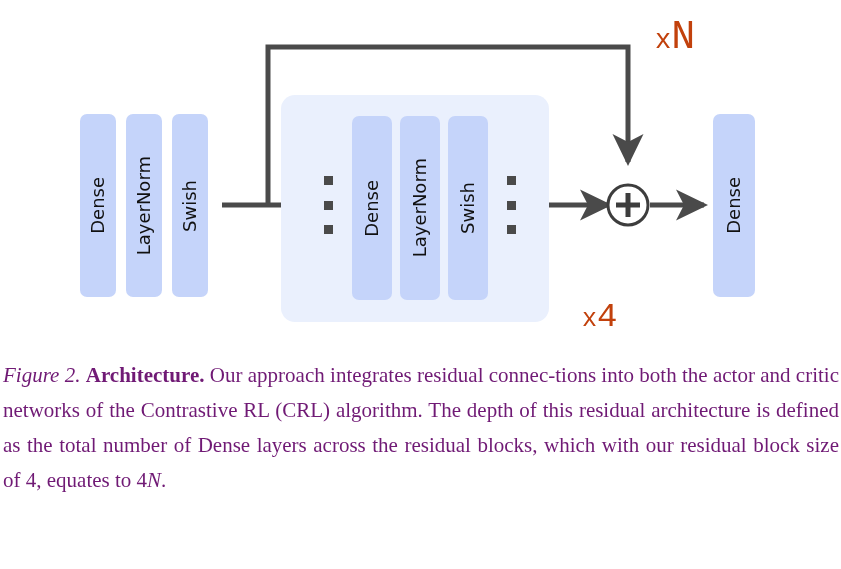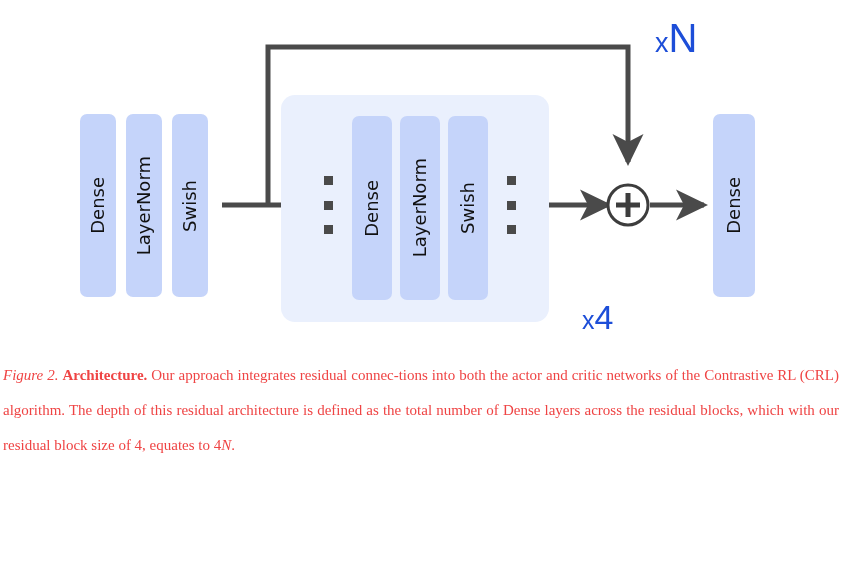--- a/index.html
+++ b/index.html
@@ -68,22 +68,22 @@
   .dots span {
     display: block;
     width: 9px;
     height: 9px;
     background: #4a4a4a;
   }
 
   
   .mult-label {
     position: absolute;
-    color: #1d4ed8;
-    font-family: Liberation Sans, sans-serif;
+    color: #c2410c;
+    font-family: Liberation Mono, monospace;
     white-space: nowrap;
     line-height: 1;
   }
   .mult-label .mx {
     font-size: 27px;
     vertical-align: baseline;
   }
   .mult-label .mn {
     font-size: 40px;
     vertical-align: baseline;
@@ -91,23 +91,23 @@
   #label-x4 .mx { font-size: 25px; }
   #label-x4 .mn { font-size: 34px; }
 
   
   #caption {
     position: absolute;
     left: 3px;
     top: 358px;
     width: 836px;
     font-family: "Liberation Serif", "DejaVu Serif", serif;
-    font-size: 15px;
+    font-size: 21px;
     line-height: 35px;
-    color: #ef4444;
+    color: #701a75;
     text-align: justify;
     text-justify: inter-word;
     hyphens: manual;
   }
   #caption .fig-num { font-style: italic; }
   #caption .fig-bold { font-weight: bold; }
   #caption .mathvar { font-style: italic; font-family: "Liberation Serif", serif; }
 </style>
 </head>
 <body>

